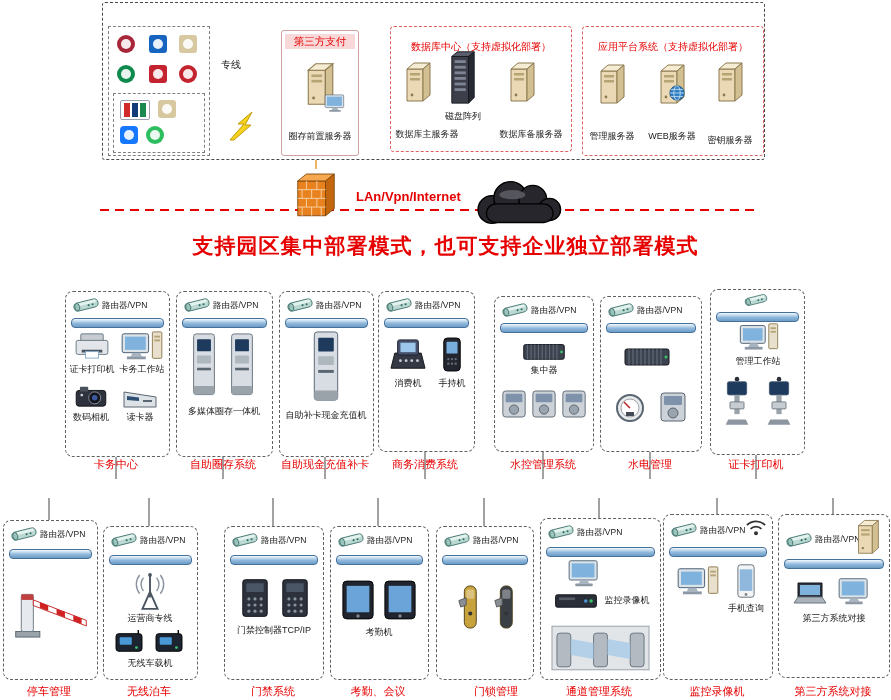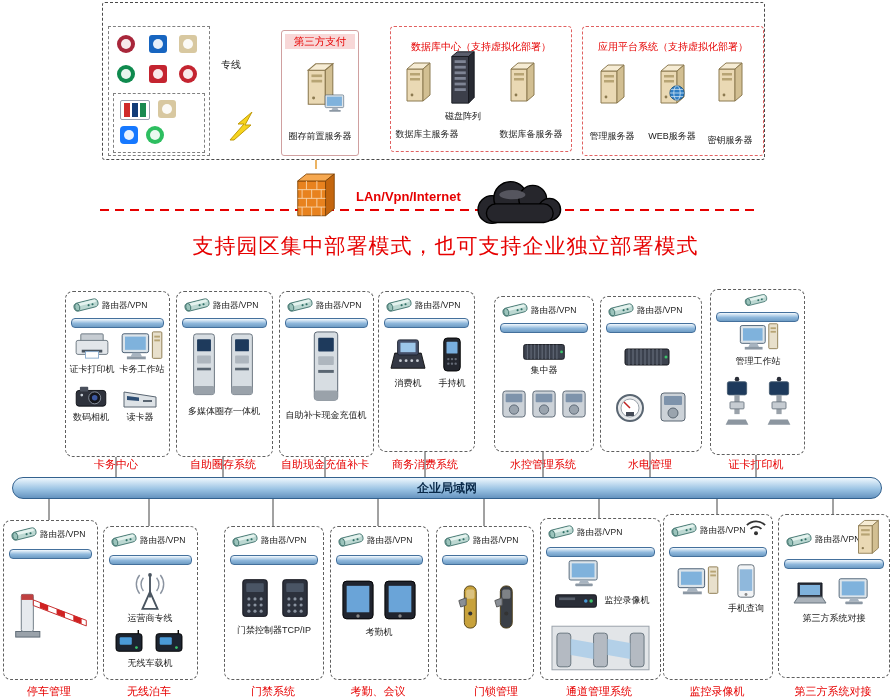--- a/index.html
+++ b/index.html
@@ -12,21 +12,21 @@
   .titlebar{position:absolute;height:15px;line-height:15px;text-align:center;font-size:10.5px;color:#fff;
             background:linear-gradient(180deg,#8fd4c6,#2f9183);border:1px solid #257165;border-radius:2px;}
   .netbar{position:absolute;height:8px;background:linear-gradient(180deg,#f4fafe,#8fb8dc 55%,#6e9cc4);
           border:1px solid #44709c;border-radius:4px;}
   .clabel{position:absolute;transform:translateX(-50%);font-size:9px;color:#1a1a1a;white-space:nowrap;line-height:1.15;}
   .rheader{position:absolute;left:50%;transform:translateX(-50%);top:3px;font-size:10px;color:#e60000;white-space:nowrap;margin-top:10px;}
   .stitle{position:absolute;transform:translateX(-50%);font-size:11px;color:#e60000;white-space:nowrap;}
   .routerlabel{position:absolute;font-size:8.5px;color:#1a1a1a;white-space:nowrap;}
   .dev{position:absolute;}
   .slogan{position:absolute;left:0;width:891px;text-align:center;color:#e60000;
-          font-size:21px;font-weight:normal;letter-spacing:1px;}
+          font-size:21px;font-weight:bold;letter-spacing:1px;}
   .netlabel{position:absolute;color:#e60000;font-size:13px;font-weight:bold;white-space:nowrap;}
   .linelabel{position:absolute;font-size:10px;color:#222;white-space:nowrap;}
   .qbox{position:absolute;border:1px solid #d0a0a0;border-radius:3px;background:#fff;}
   .qheader{position:absolute;left:3px;right:3px;top:3px;height:15px;background:#f8d8d8;color:#e60000;
            font-size:10.5px;text-align:center;line-height:15px;}
   .bankbox,.paybox{position:absolute;border:1px dashed #808080;background:#fff;}
   .logo{position:absolute;border-radius:3px;}
   .logo.circ{border-radius:50%;}
   .logo::after{content:"";position:absolute;inset:4px;background:#fff;border-radius:50%;opacity:.9;}
   .paycard{position:absolute;background:#fff;border:1px solid #9aa2b0;border-radius:2px;}
@@ -522,21 +522,20 @@
   </div>
 
   <div class="stitle" style="left:116px;top:457px">卡务中心</div>
   <div class="stitle" style="left:223px;top:457px">自助圈存系统</div>
   <div class="stitle" style="left:325px;top:457px">自助现金充值补卡</div>
   <div class="stitle" style="left:425px;top:457px">商务消费系统</div>
   <div class="stitle" style="left:543px;top:457px">水控管理系统</div>
   <div class="stitle" style="left:650px;top:457px">水电管理</div>
   <div class="stitle" style="left:756px;top:457px">证卡打印机</div>
 
-  <div class="lanbar" style="left:12px;top:477px;width:868px">企业局域网</div>
 
   <div class="sys-box" style="left:3px;top:520px;width:93px;height:158px">
     <svg class="dev" style="left:4px;top:4px;width:32px;height:18px">
         <use href="#sym-router"></use>
       </svg>
     <div class="routerlabel" style="left:36px;top:8px">路由器/VPN</div>
     <div class="netbar" style="left:5px;right:5px;top:28px"></div>
     <svg class="dev" style="left:8px;top:64px;width:78px;height:54px">
         <use href="#sym-barrier"></use>
       </svg>

